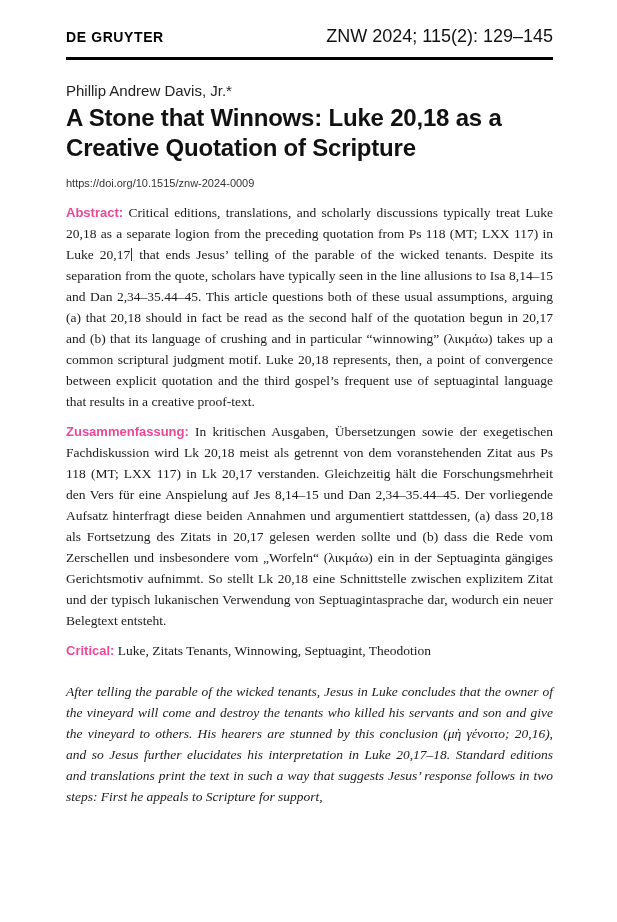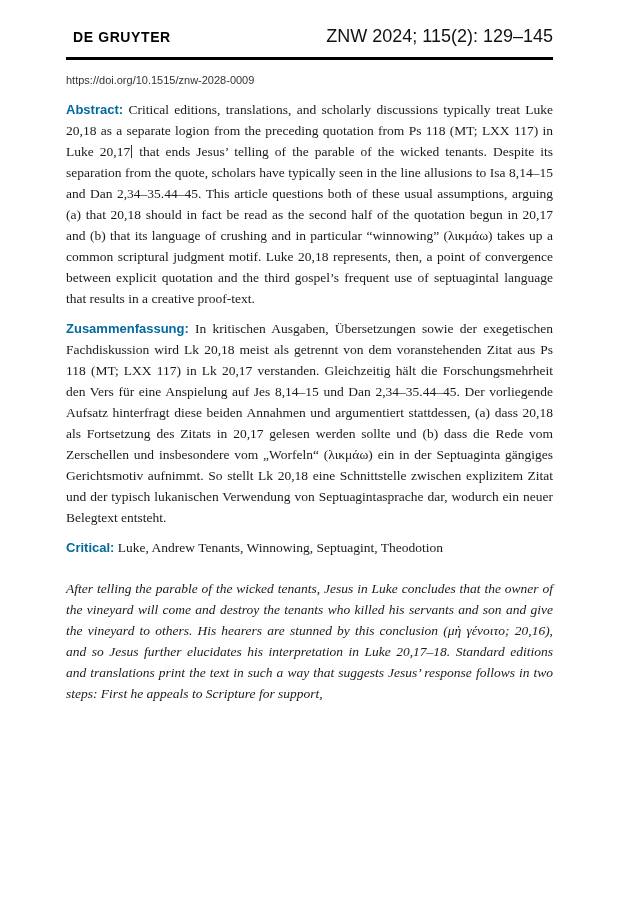--- a/index.html
+++ b/index.html
@@ -28,21 +28,20 @@
     justify-content: space-between;
     align-items: baseline;
     font-family: "Liberation Sans", sans-serif;
     margin-bottom: 10px;
   }
   .publisher {
     font-weight: 700;
     font-size: 14px;
     letter-spacing: 0.6px;
     color: #000;
-    margin-left: 7px;
   }
   .citation {
     font-size: 18px;
     color: #111;
   }
   .header-rule {
     height: 3px;
     background: #000;
   }
 
@@ -82,21 +81,21 @@
   }
   .abstract { margin-top: 11px; }
   .zusammenfassung { margin-top: 9px; }
   .keywords { margin-top: 9px; }
   .body-para { margin-top: 20px; font-style: italic; }
 
   .para-label {
     font-family: "Liberation Sans", sans-serif;
     font-weight: 700;
     font-size: 13px;
-    color: #0369a1;
+    color: #ec4899;
   }
 
   .text-cursor {
     display: inline-block;
     width: 1px;
     height: 13px;
     background: #333;
     vertical-align: -2px;
     margin: 0 1px;
   }
@@ -130,26 +129,28 @@
 <body>
 
 <div class="page">
 
   <div class="journal-header">
     <span class="publisher">DE GRUYTER</span>
     <span class="citation">ZNW 2024; 115(2): 129–145</span>
   </div>
   <div class="header-rule"></div>
 
+  <div class="author">Phillip Andrew Davis, Jr.*</div>
 
+  <h1 class="title" style="margin:4px 0 0 0;">A Stone that Winnows: Luke 20,18 as a Creative Quotation of Scripture</h1>
 
-  <a class="doi" href="#">https://doi.org/10.1515/znw-2028-0009</a>
+  <a class="doi" href="#">https://doi.org/10.1515/znw-2024-0009</a>
 
   <p class="para abstract" style="margin:11px 0 0 0;"><b class="para-label">Abstract:</b><span> Critical editions, translations, and scholarly discussions typically treat Luke 20,18 as a separate logion from the preceding quotation from Ps 118 (MT; LXX 117) in Luke 20,17</span><span class="text-cursor"></span><span> that ends Jesus’ telling of the parable of the wicked tenants. Despite its separation from the quote, scholars have typically seen in the line allusions to Isa 8,14–15 and Dan 2,34–35.44–45. This article questions both of these usual assumptions, arguing (a) that 20,18 should in fact be read as the second half of the quotation begun in 20,17 and (b) that its language of crushing and in particular “winnowing” (λικμάω) takes up a common scriptural judgment motif. Luke 20,18 represents, then, a point of convergence between explicit quotation and the third gospel’s frequent use of septuagintal language that results in a creative proof-text.</span></p>
 
   <p class="para zusammenfassung" style="margin:9px 0 0 0;"><b class="para-label">Zusammenfassung:</b><span> In kritischen Ausgaben, Übersetzungen sowie der exegetischen Fachdiskussion wird Lk 20,18 meist als getrennt von dem voranstehenden Zitat aus Ps 118 (MT; LXX 117) in Lk 20,17 verstanden. Gleichzeitig hält die Forschungsmehrheit den Vers für eine Anspielung auf Jes 8,14–15 und Dan 2,34–35.44–45. Der vorliegende Aufsatz hinterfragt diese beiden Annahmen und argumentiert stattdessen, (a) dass 20,18 als Fortsetzung des Zitats in 20,17 gelesen werden sollte und (b) dass die Rede vom Zerschellen und insbesondere vom „Worfeln“ (λικμάω) ein in der Septuaginta gängiges Gerichtsmotiv aufnimmt. So stellt Lk 20,18 eine Schnittstelle zwischen explizitem Zitat und der typisch lukanischen Verwendung von Septuagintasprache dar, wodurch ein neuer Belegtext entsteht.</span></p>
 
-  <p class="para keywords" style="margin:9px 0 0 0;"><b class="para-label">Critical:</b><span> Luke, Andrew Tenants, Winnowing, Septuagint, Theodotion</span></p>
+  <p class="para keywords" style="margin:9px 0 0 0;"><b class="para-label">Critical:</b><span> Luke, Zitats Tenants, Winnowing, Septuagint, Theodotion</span></p>
 
   <p class="para body-para" style="margin:20px 0 0 0;"><span>After telling the parable of the wicked tenants, Jesus in Luke concludes that the owner of the vineyard will come and destroy the tenants who killed his servants and son and give the vineyard to others. His hearers are stunned by this conclusion (μὴ γένοιτο; 20,16), and so Jesus further elucidates his interpretation in Luke 20,17–18. Standard editions and translations print the text in such a way that suggests Jesus’ response follows in two steps: First he appeals to Scripture for support,</span></p>
 
 
 </div>
 
 </body></html>

